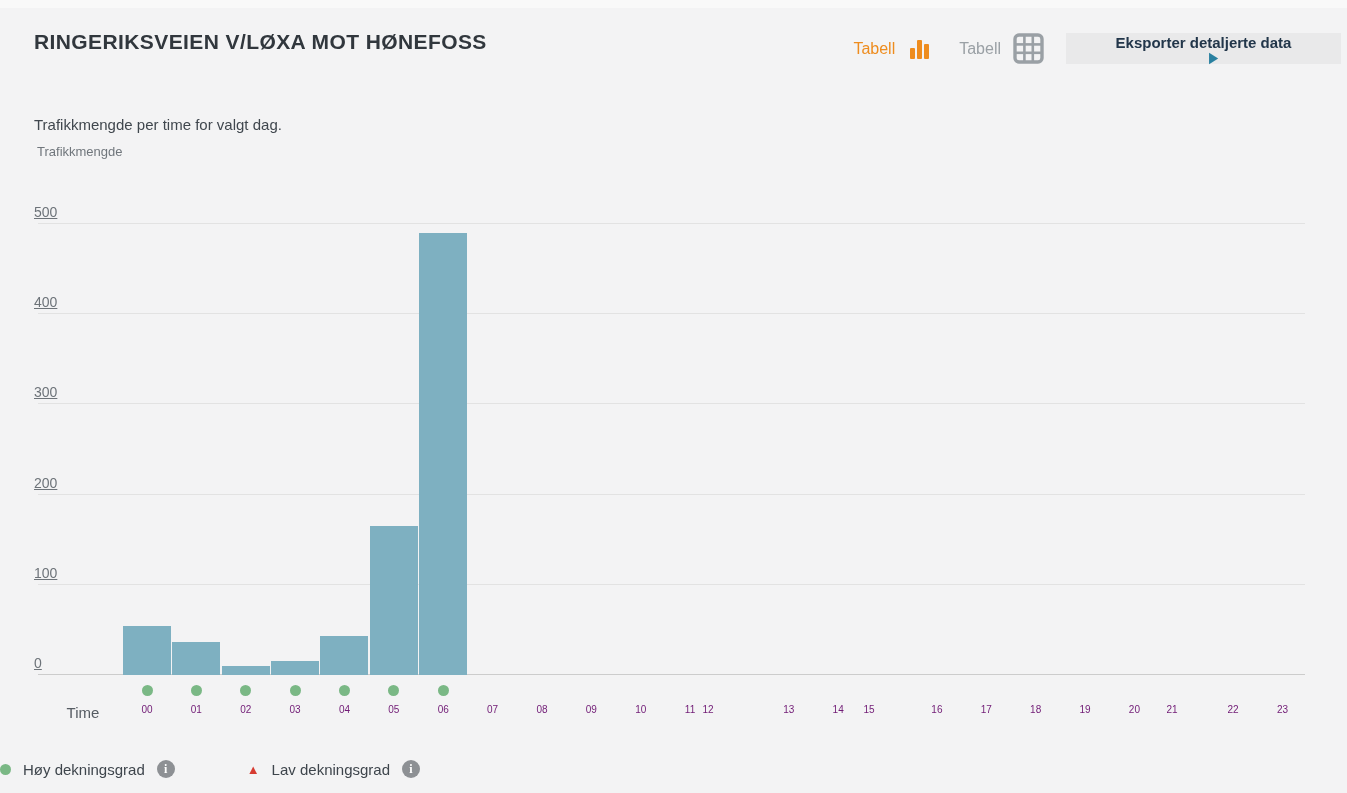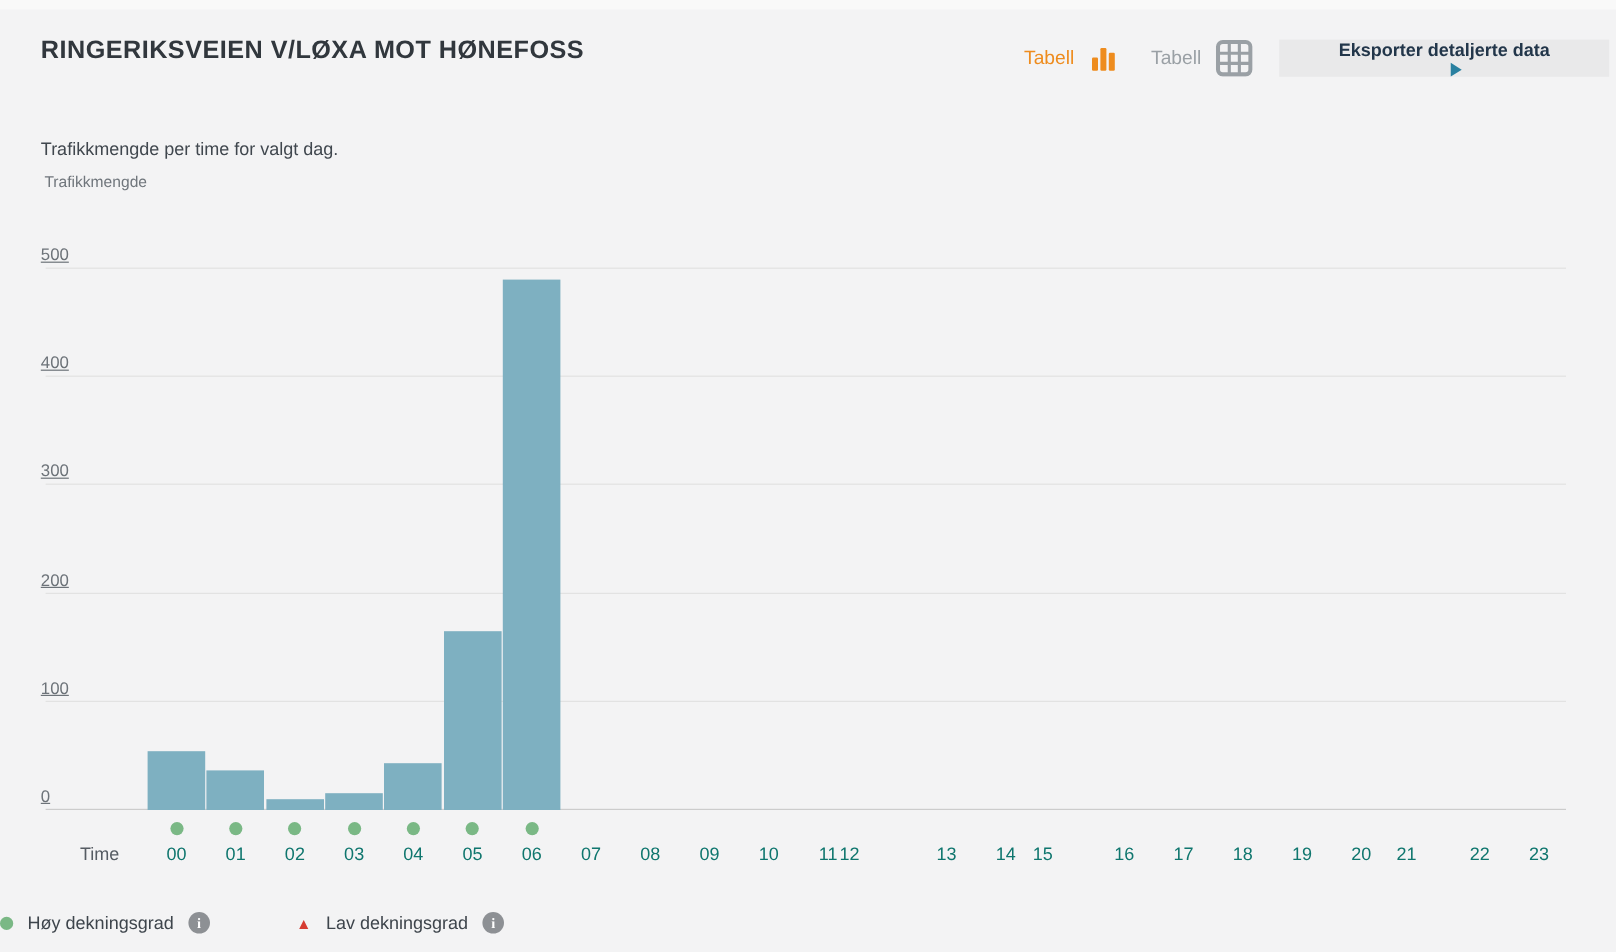--- a/index.html
+++ b/index.html
@@ -51,21 +51,21 @@
   .chart-heading { position: absolute; left: 34px; top: 116px; font-size: 15px; color: #40474e; }
   .y-axis-title  { position: absolute; left: 37px; top: 144px; font-size: 13px; color: #70767c; }
 
   
   .plot { position: absolute; left: 38px; top: 200px; width: 1267px; height: 475px; }
   .gridline { position: absolute; left: 0; width: 100%; height: 1px; background: #e2e2e2; }
   .gridline.zero { background: #cccccc; }
   .ytick { position: absolute; left: -4px; font-size: 14px; color: #6d7379; text-decoration: underline; }
   .bar { position: absolute; bottom: 0; width: 48px; background: #7eb0c1; }
   .dot { position: absolute; width: 11px; height: 11px; border-radius: 50%; background: #7ab885; top: 485px; }
-  .xtick { position: absolute; top: 504px; font-size: 15px; color: #0f766e; width: 48px; text-align: center; }
+  .xtick { position: absolute; top: 504px; font-size: 10px; color: #701a75; width: 48px; text-align: center; }
   .xlabel-time { position: absolute; left: 20px; top: 504px; width: 50px; text-align: center; font-size: 15px; color: #565c63; }
 
   
   .legend {
     position: absolute; left: 0; top: 760px; width: 100%;
     display: flex; justify-content: flex-start; align-items: center; gap: 72px;
     font-size: 15px; color: #3e454c;
   }
   .legend-item { display: flex; align-items: center; gap: 12px; }
   .legend-dot { width: 11px; height: 11px; border-radius: 50%; background: #7ab885; }

